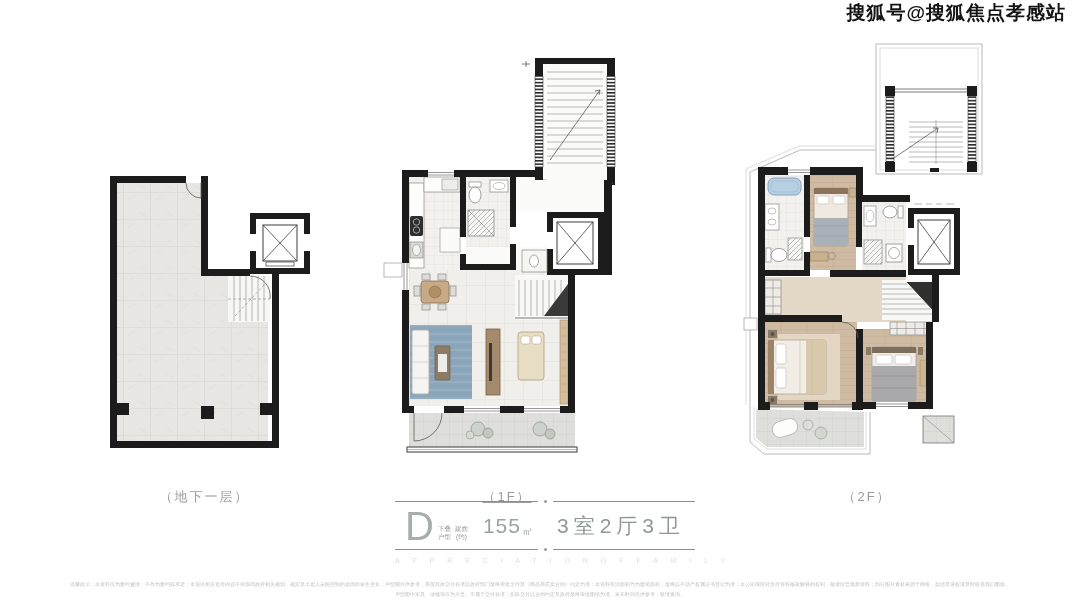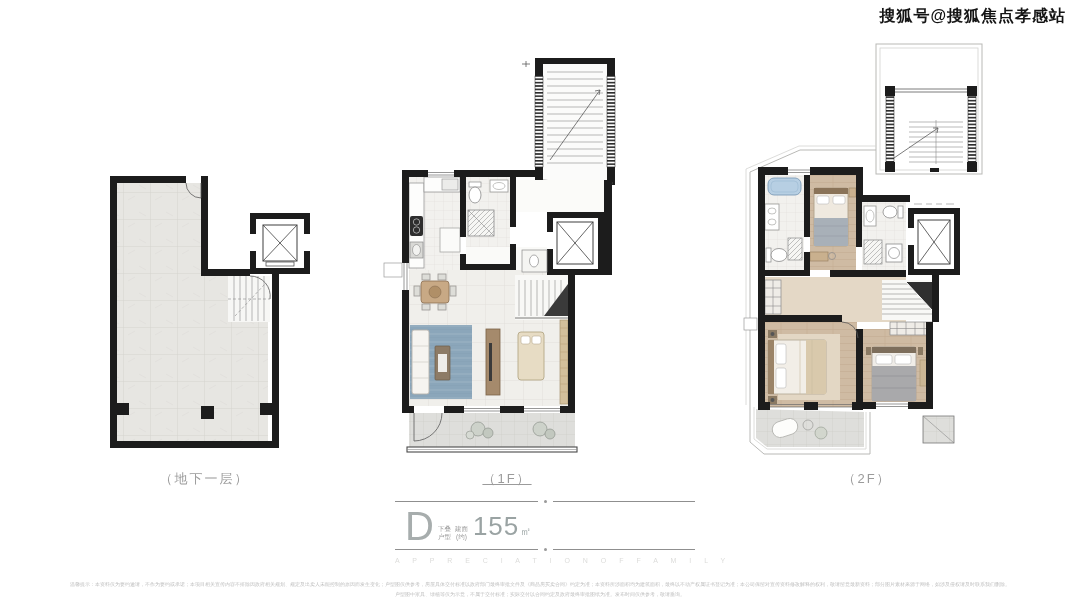--- a/index.html
+++ b/index.html
@@ -2,50 +2,50 @@
 <html><head>
 <meta charset="utf-8">
 <style>
   html,body{margin:0;padding:0;}
   body{
     width:1080px;height:615px;position:relative;overflow:hidden;
     background:#ffffff;font-family:"Liberation Sans", sans-serif;
   }
   
   .watermark{
-    position:absolute;top:6px;right:14px;
-    font-size:16px;font-weight:900;letter-spacing:1px;color:#141414;
+    position:absolute;top:0;right:14px;
+    font-size:19px;font-weight:900;letter-spacing:1px;color:#141414;
     text-shadow:-2px -2px 0 #fff,2px -2px 0 #fff,-2px 2px 0 #fff,2px 2px 0 #fff,
                 0 -2px 0 #fff,0 2px 0 #fff,-2px 0 0 #fff,2px 0 0 #fff;
   }
   
   figure.plan{margin:0;position:absolute;}
   .floor-label{
-    position:absolute;top:470px;text-align:center;
+    position:absolute;top:488px;text-align:center;
     font-size:13px;letter-spacing:2px;color:#9b9b9b;
   }
   
   .w{fill:#1c1c1c;}                       
   .thin{stroke:#5a5a5a;stroke-width:0.8;fill:none;}
   .thin2{stroke:#8a8a8a;stroke-width:0.6;fill:none;}
   .win{stroke:#6a6a6a;stroke-width:0.7;fill:none;}
   .furn{stroke:#9a9793;stroke-width:0.8;}
   .eave{stroke:#b9b9b6;stroke-width:1;fill:none;}
   .eave2{stroke:#d3d3d0;stroke-width:0.8;fill:none;}
   
   .titleblock{position:absolute;left:395px;top:500px;width:300px;}
   .rule-row{display:flex;align-items:center;}
   .rule{flex:1;height:1px;background:#8f8f8f;}
   .rule-dot{width:3px;height:3px;border-radius:50%;background:#9a9a9a;margin:0 6px;}
   .tb-main{display:flex;align-items:center;justify-content:space-between;padding:3px 10px 2px 10px;}
   .tb-left{display:flex;align-items:center;color:#9aa3a3;}
   .type-letter{font-size:40px;line-height:1;font-weight:400;color:#a7adad;}
   .tb-tags{display:flex;gap:4px;margin:14px 3px 0 4px;}
   .tb-tag{font-size:6.5px;line-height:1.2;color:#9a9a9a;text-align:center;}
-  .area-value{font-size:26px;letter-spacing:1px;color:#9aa3a3;margin-left:2px;}
+  .area-value{font-size:21px;letter-spacing:1px;color:#9aa3a3;margin-left:12px;}
   .area-unit{font-size:11px;color:#9aa3a3;margin:10px 0 0 1px;}
   .tb-rooms{font-size:21px;letter-spacing:5px;color:#8f9797;}
   .slogan{margin-top:6px;text-align:center;font-size:7px;letter-spacing:5.5px;color:#dcdcda;white-space:nowrap;}
   
   .disclaimer{position:absolute;left:0;width:1080px;top:581px;text-align:center;color:#bfbfbf;}
   .disclaimer p{margin:0 0 3px 0;font-size:5px;line-height:1.3;white-space:nowrap;overflow:hidden;}
 </style>
 </head>
 <body>
 
@@ -458,20 +458,21 @@
           <span>户型</span>
         </span>
         <span class="tb-tag">
           <span>建面</span><br>
           <span>(约)</span>
         </span>
       </span>
       <span class="area-value">155</span>
       <span class="area-unit">㎡</span>
     </div>
+    <div class="tb-rooms">3室2厅3卫</div>
   </div>
   <div class="rule-row">
     <div class="rule"></div>
       <div class="rule-dot"></div>
       <div class="rule"></div>
   </div>
   <div class="slogan">A P P R E C I A T I O N   O F   F A M I L Y</div>
 </div>
 
 <div class="disclaimer">

